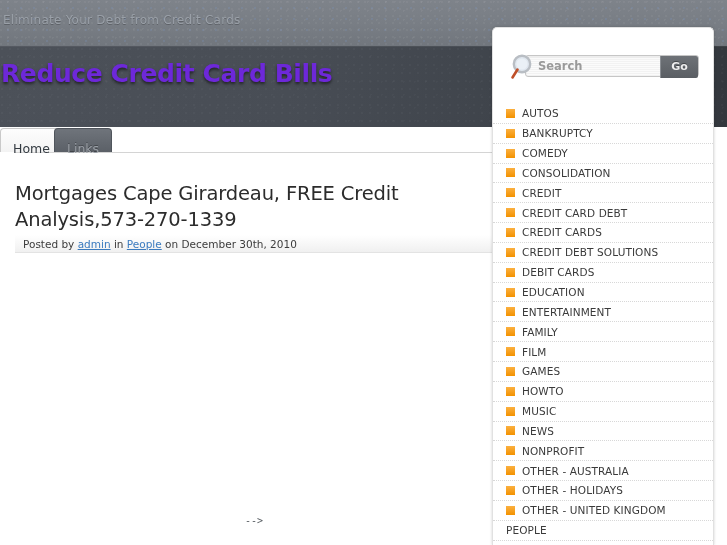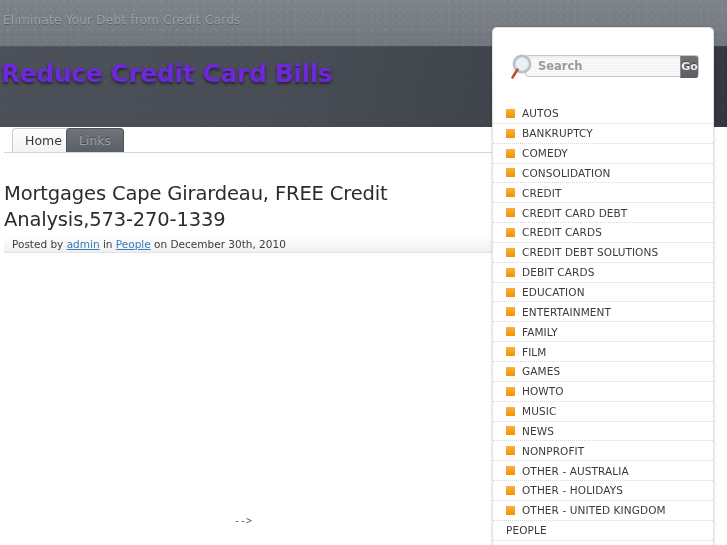--- a/index.html
+++ b/index.html
@@ -85,27 +85,26 @@
     top: 128px;
     left: 0;
     width: 492px;
     height: 24px;
     z-index: 5;
   }
   .tab {
     position: absolute;
     top: 0;
     height: 24px;
-    padding: 0 12px;
+    padding: 8px 12px;
     line-height: 24px;
     font-size: 12.5px;
     border-radius: 4px 4px 0 0;
     white-space: nowrap;
     cursor: pointer;
-    margin-left: 12px;
   }
   .tab.active {
     left: 0px;
     background: linear-gradient(180deg,#fdfdfd 0%, #f3f3f3 100%);
     color: #333a41;
     border: 1px solid #c9c9c9;
     border-bottom: none;
   }
   .tab.inactive {
     left: 54px;
@@ -113,21 +112,21 @@
     color: #9ba0a7;
     border: 1px solid #50555c;
     border-bottom: none;
     text-shadow: 0 -1px 0 rgba(0,0,0,0.3);
   }
 
   
   .content {
     position: absolute;
     top: 152px;
-    left: 4px;
+    left: 15px;
     width: 492px;
     height: 393px;
     background: #ffffff;
     border-top: 1px solid #d4d4d4;
     overflow: hidden;
   }
 
   .post-title {
     position: absolute;
     top: 28px;
@@ -232,21 +231,21 @@
     left: 12px;
     top: 3px;
     font-size: 11.5px;
     color: #9a9a9a;
     pointer-events: none;
   }
   .search-go {
     position: absolute;
     right: 0;
     top: 0;
-    width: 18px;
+    width: 38px;
     height: 22px;
     line-height: 21px;
     text-align: center;
     font-size: 11px;
     color: #eeeeee;
     background: linear-gradient(180deg,#6e7277 0%, #5a5e63 100%);
     border-radius: 0 2px 2px 0;
     border-left: 1px solid #8a8e93;
     text-shadow: 0 -1px 0 rgba(0,0,0,0.35);
     cursor: pointer;

